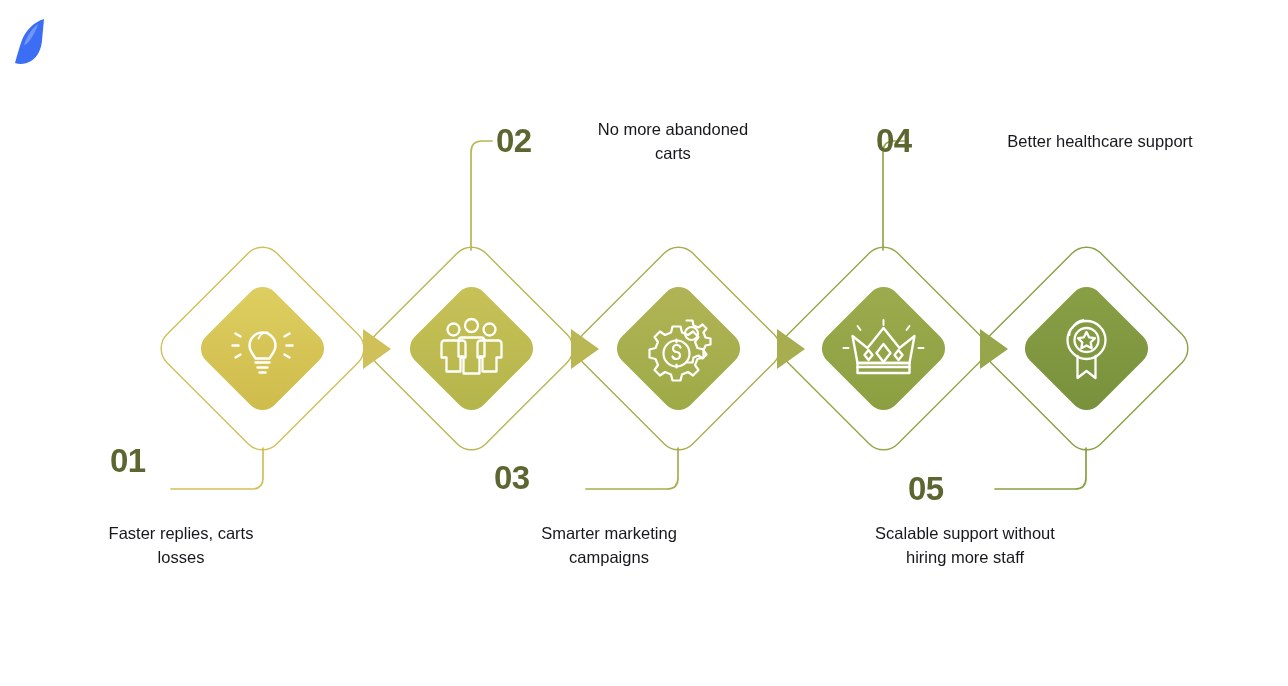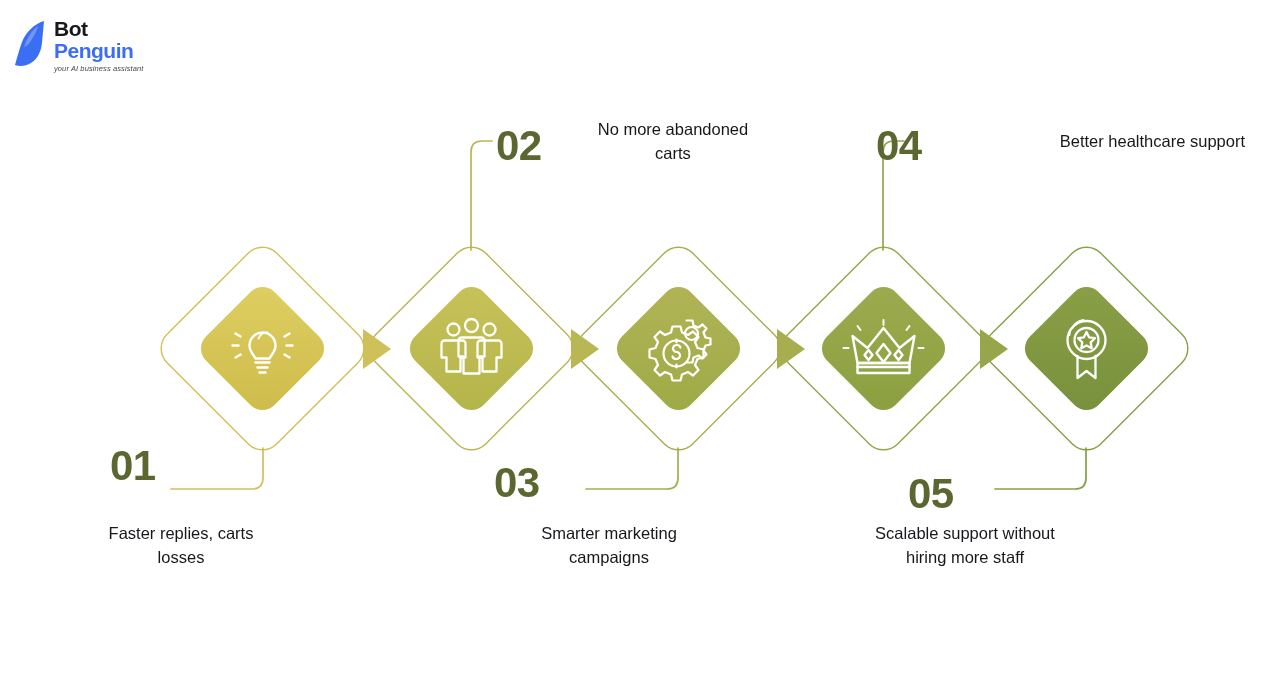--- a/index.html
+++ b/index.html
@@ -27,44 +27,39 @@
     font-size: 7.5px; color: #43464d; font-style: italic;
     margin-top: 4px; letter-spacing: 0.1px;
   }
 
   
   #diagram { position: absolute; left: 0; top: 0; width: 1288px; height: 686px; }
 
   
   .num {
     position: absolute;
-    font-size: 42px; font-weight: bold; color: #5b6630;
+    font-size: 33px; font-weight: bold; color: #5b6630;
     letter-spacing: -0.5px; white-space: nowrap;
   }
   .caption {
     position: absolute;
     font-size: 16.5px; color: #17181c; text-align: center;
     line-height: 1.45; white-space: pre-line;
   }
 </style>
 </head>
 <body>
 
 <div id="stage">
 
   <div class="logo">
     <svg class="logo-mark" viewBox="0 0 34 50">
       <path d="M30 1 C20 4 12 12 8 22 C5 30 3 38 1 45 C6 47 12 46 17 43 C24 39 27 31 28 23 C28.6 16 29.4 8 30 1 Z" fill="#3b6ef5"></path>
       <path d="M24 6 C18 10 13 18 10 27 C13 26 16 23 18 19 C21 14 23 10 24 6 Z" fill="#ffffff" opacity="0.28"></path>
     </svg>
-    <div class="logo-words">
-      <span class="logo-bot">Bot</span>
-      <span class="logo-penguin">Penguin</span>
-      <span class="logo-tag">your AI business assistant</span>
-    </div>
   </div>
 
   <svg id="diagram" viewBox="0 0 1288 686">
     <defs>
       <linearGradient id="g1" x1="0" y1="0" x2="1" y2="1">
         <stop offset="0%" stop-color="#dfcf62"></stop>
           <stop offset="100%" stop-color="#cdbb4a"></stop>
       </linearGradient>
       <linearGradient id="g2" x1="0" y1="0" x2="1" y2="1">
         <stop offset="0%" stop-color="#c9c259"></stop>
@@ -175,17 +170,17 @@
   <div class="num" style="left:494px; top:459px;">03</div>
   <div class="num" style="left:876px; top:122px;text-align:center;">04</div>
   <div class="num" style="left:908px; top:442px;margin-top:28px;">05</div>
 
   <div class="caption" style="left:71px; top:522px; width:220px;">Faster replies, carts
 losses</div>
   <div class="caption" style="left:563px; top:118px; width:220px;">No more abandoned
 carts</div>
   <div class="caption" style="left:499px; top:522px; width:220px;">Smarter marketing
 campaigns</div>
-  <div class="caption" style="left:975px; top:130px; width:250px; text-align:right;margin-left:20px;">Better healthcare support</div>
+  <div class="caption" style="left:975px; top:130px; width:250px; text-align:center;">Better healthcare support</div>
   <div class="caption" style="left:845px; top:522px; width:240px;">Scalable support without
 hiring more staff</div>
 
 </div>
 
 </body></html>

